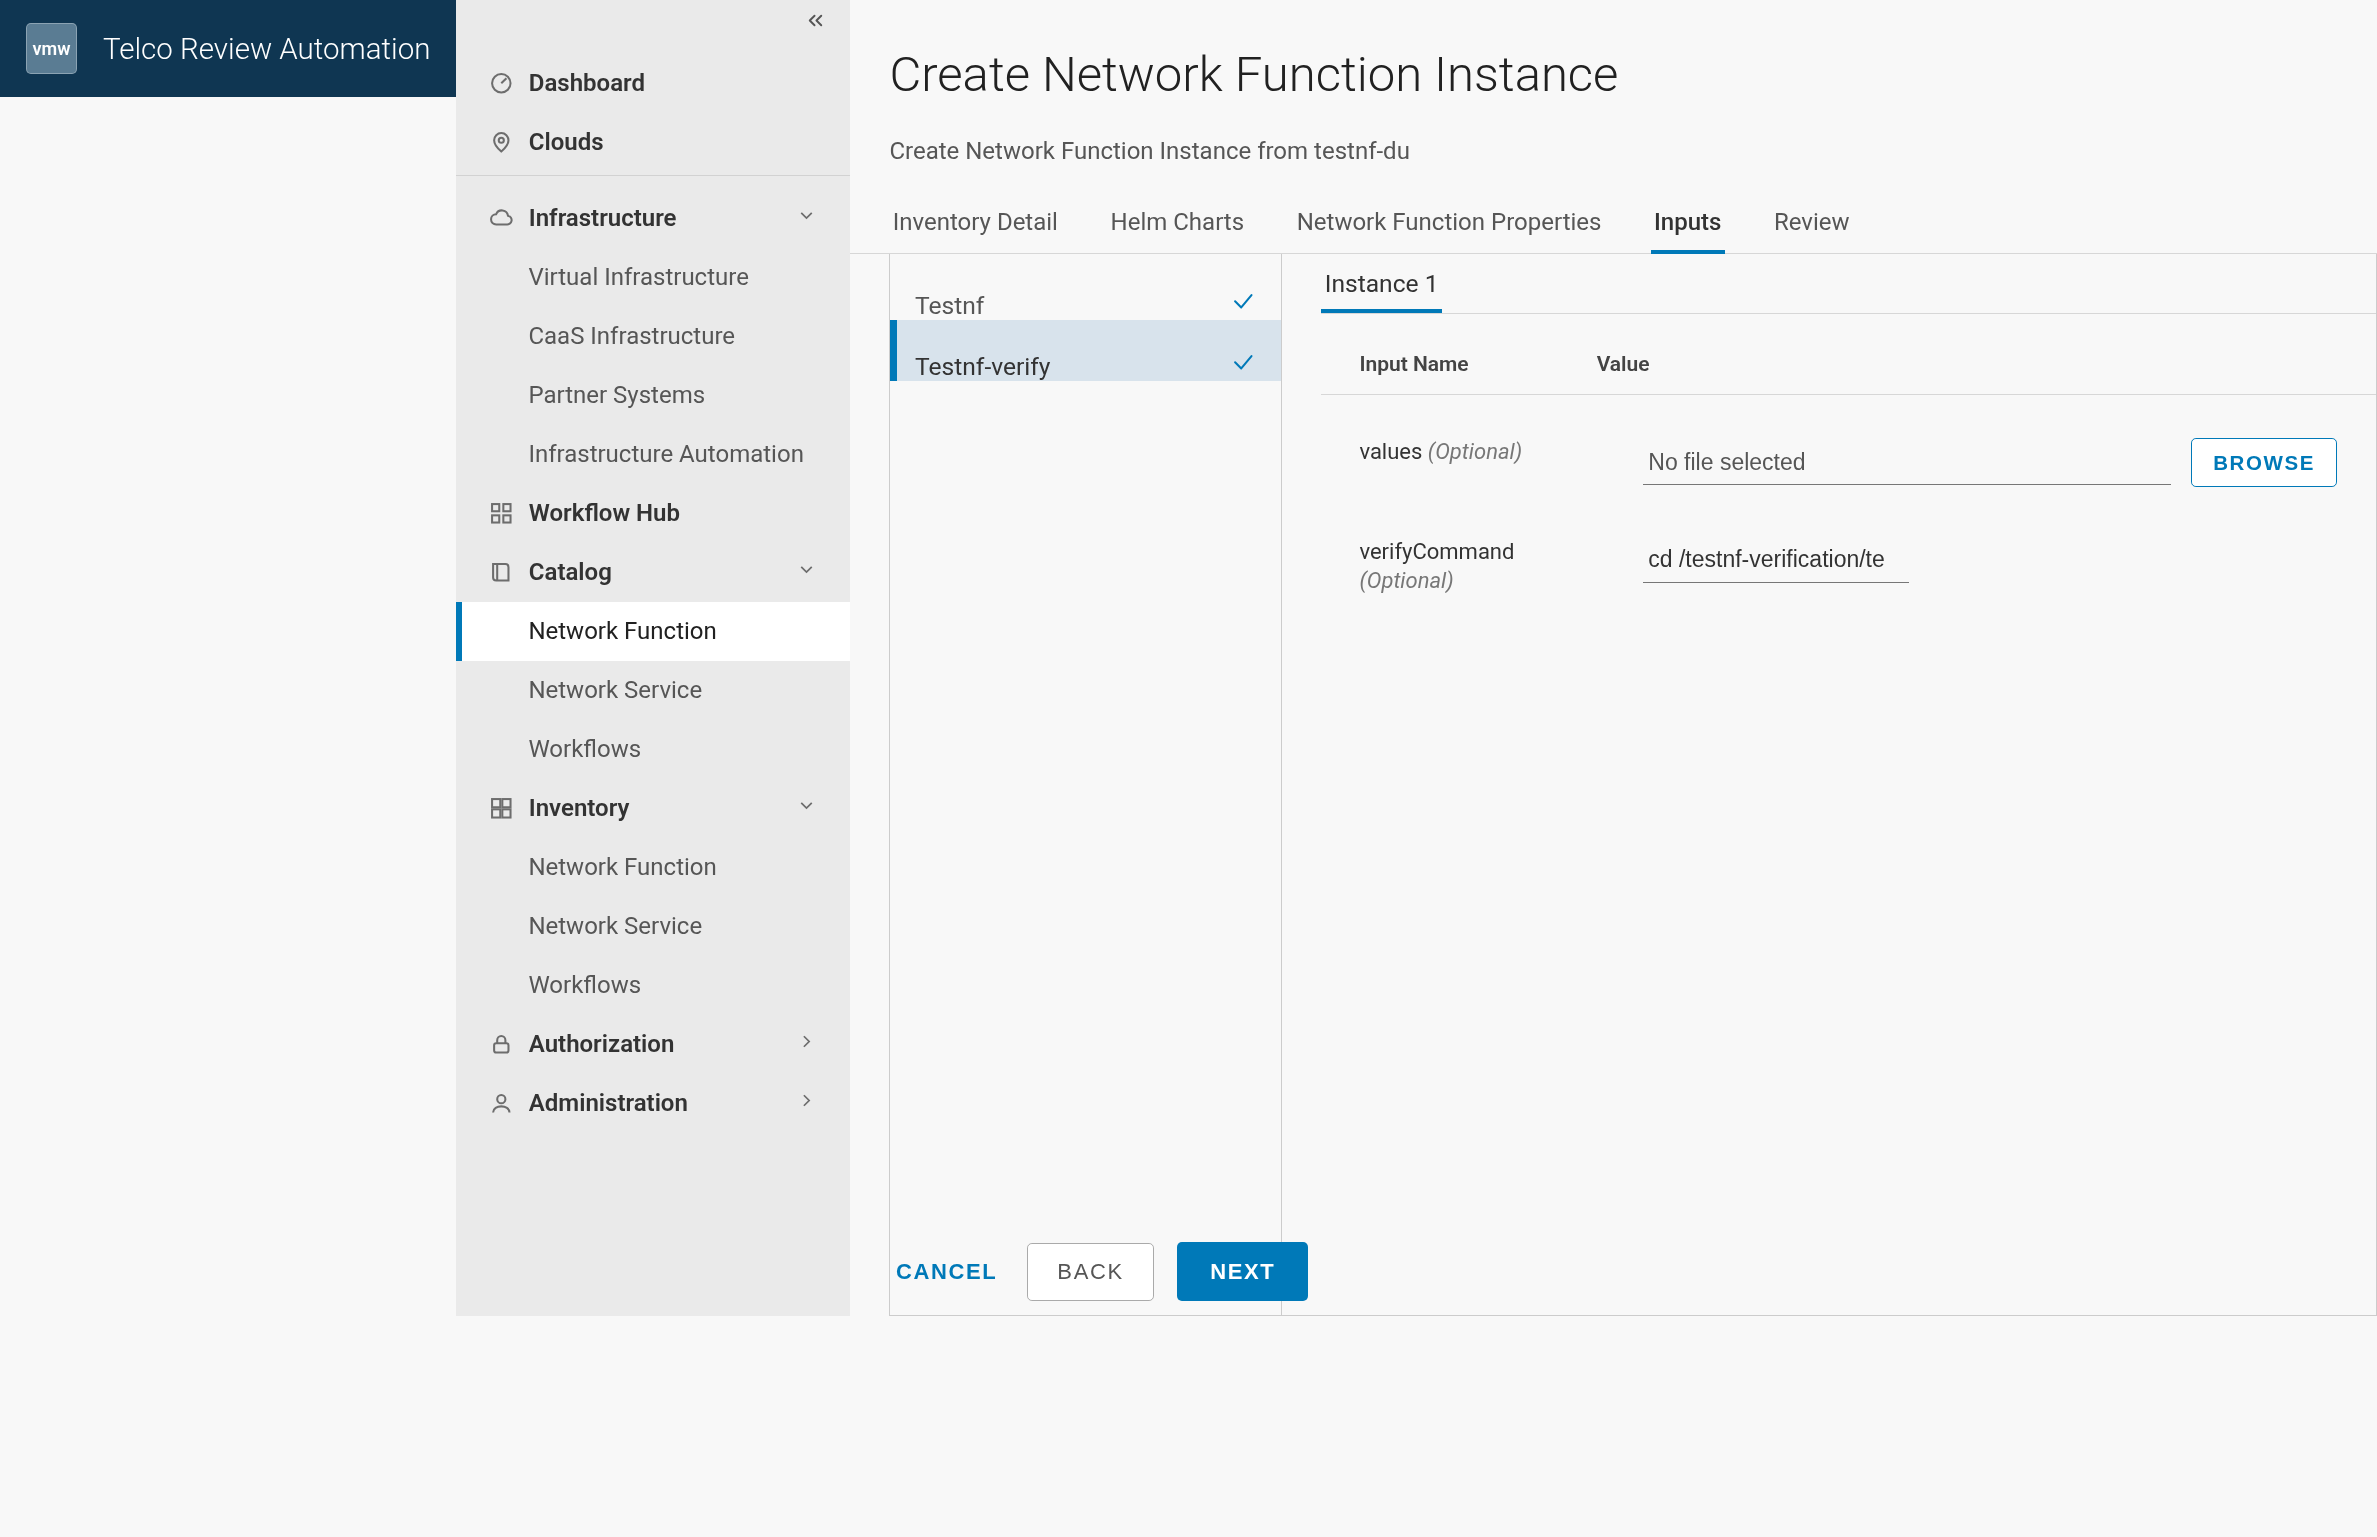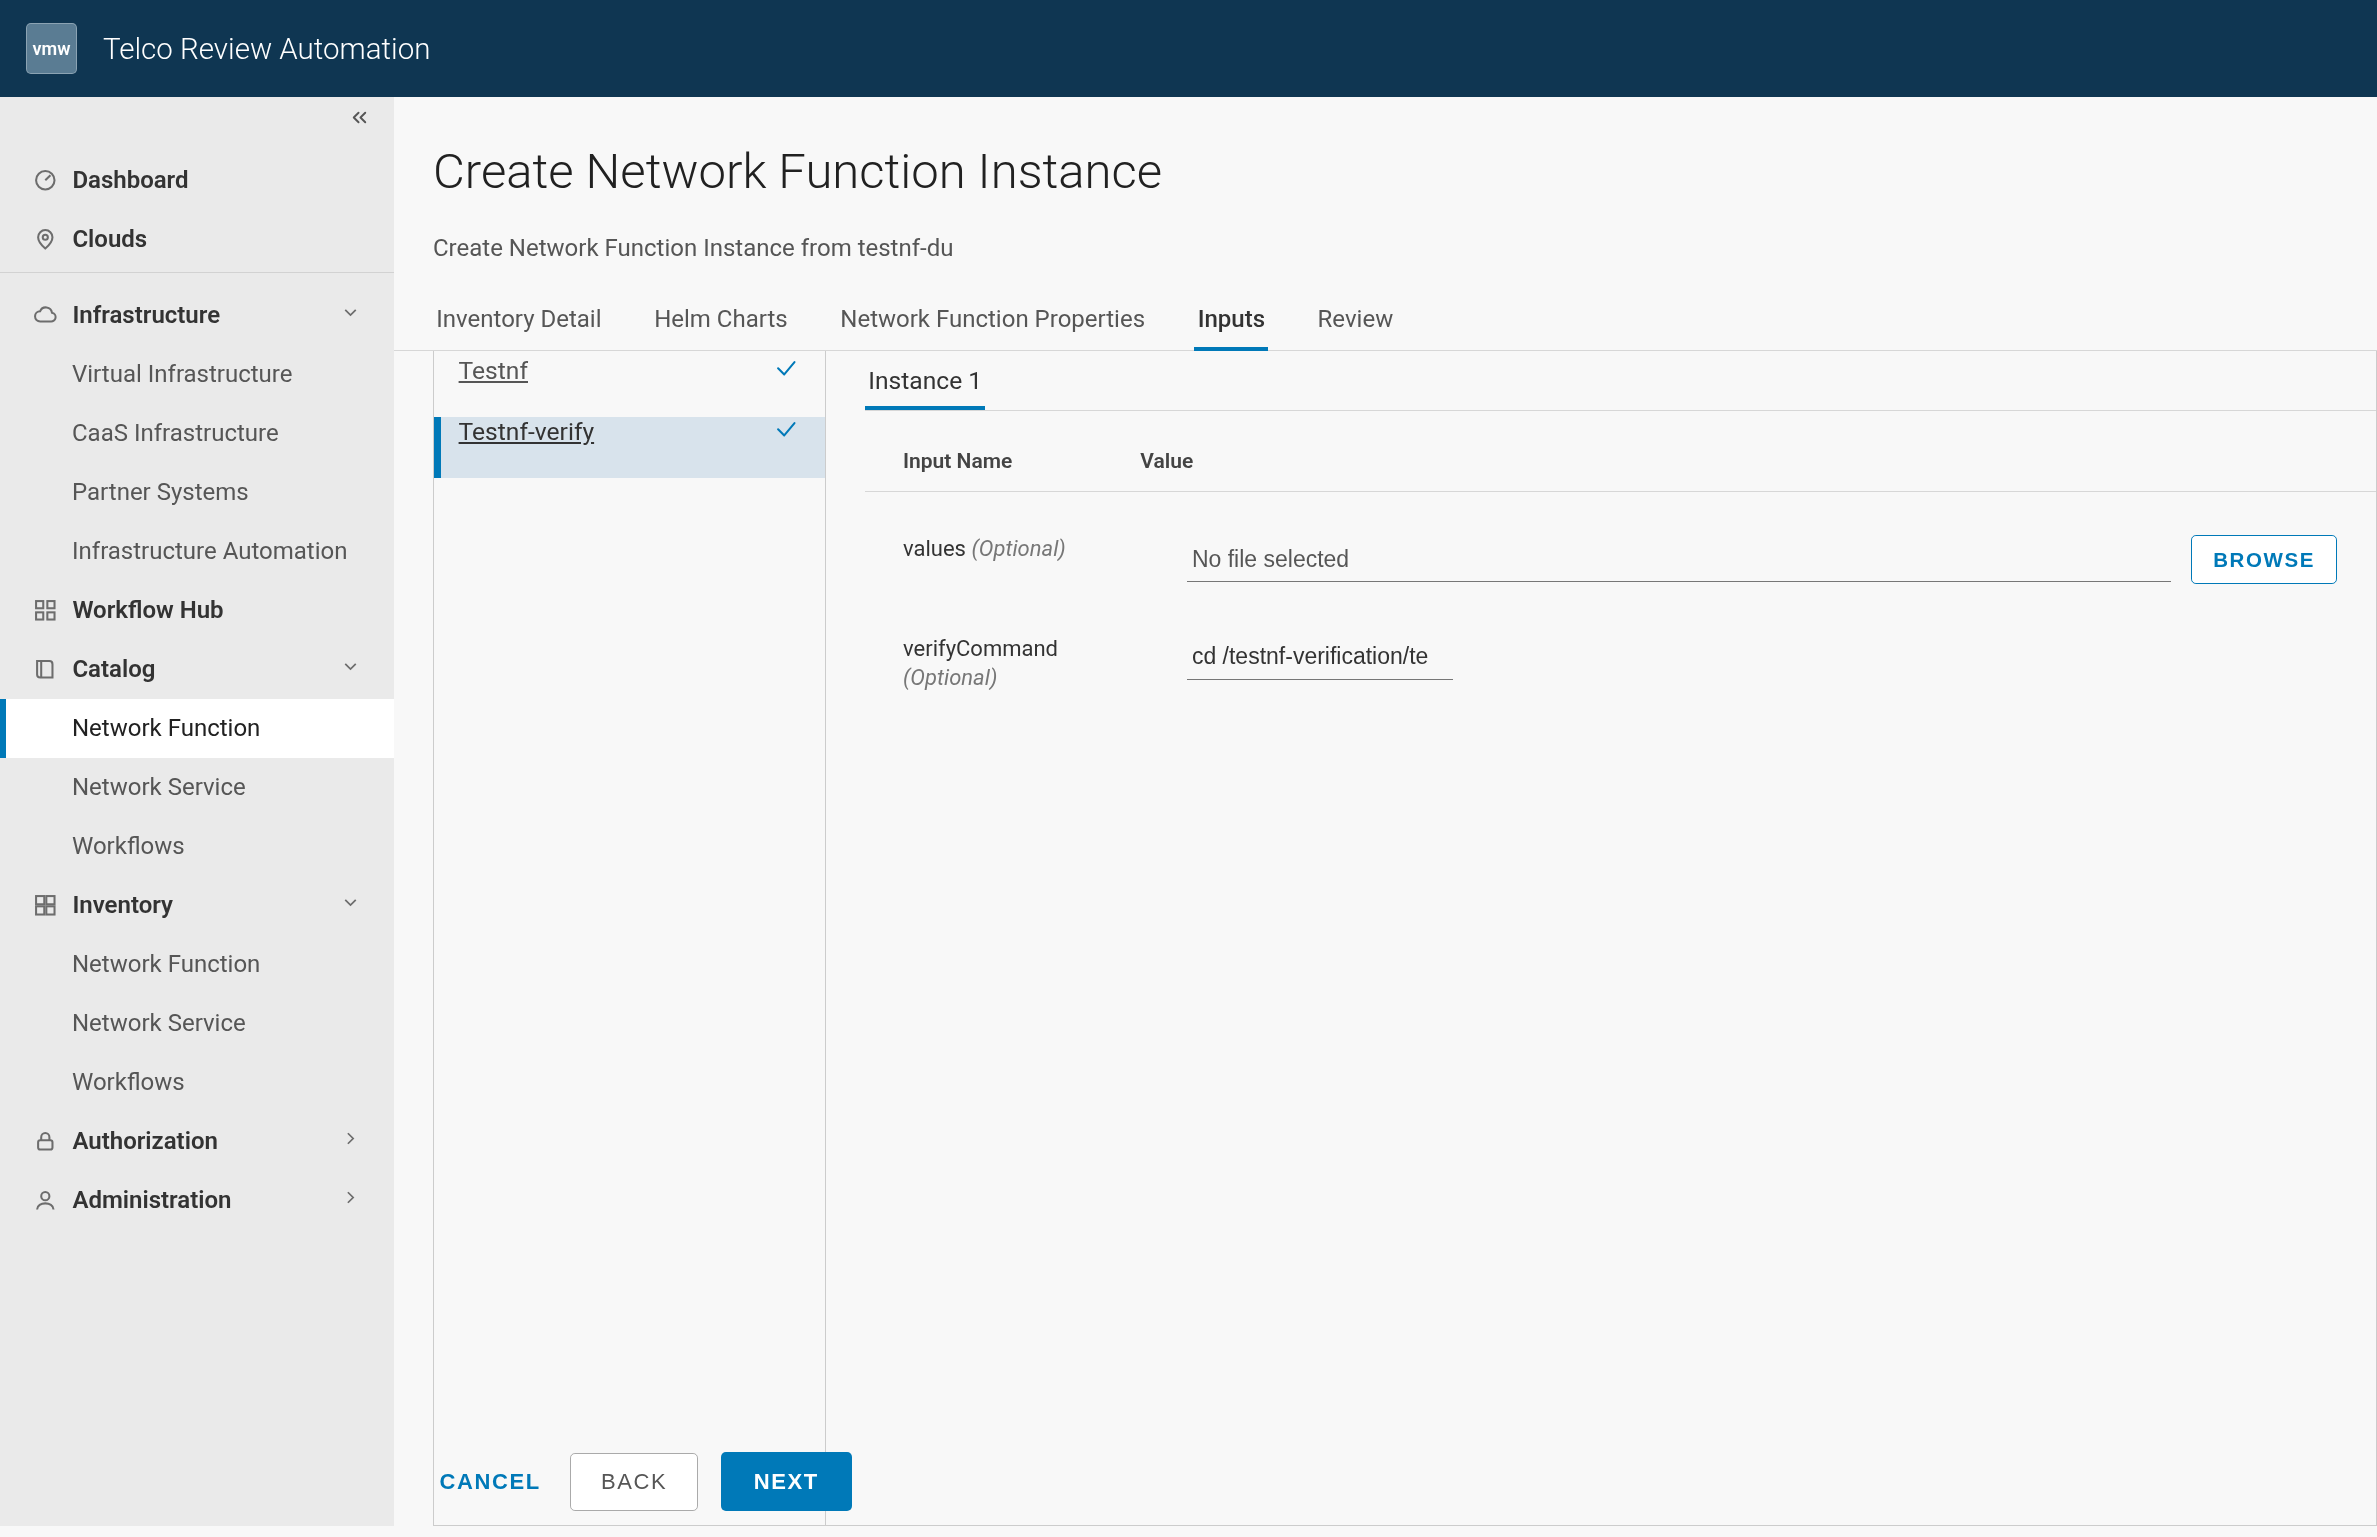--- a/index.html
+++ b/index.html
@@ -1,17 +1,17 @@
 <!DOCTYPE html>
 <html style="font-size:13px"><head>
 <meta charset="utf-8">
 <style>
 * { box-sizing: border-box; margin: 0; padding: 0; }
 html, body { width: 2377px; height: 1538px; font-family: -apple-system, BlinkMacSystemFont, "Segoe UI", Roboto, "Helvetica Neue", Arial, sans-serif; background: #f8f8f8; color: #212121; overflow: hidden; }
-.root { width: 2377px; height: 1526px; display: flex; flex-direction: column; }
+.root { width: 2377px; height: 1316px; display: flex; flex-direction: row; }
 .header { height: 97px; background: #0f3652; display: flex; align-items: center; padding: 0 26px; gap: 26px; }
 .logo-badge { width: 51px; height: 51px; background: #5a7c93; color: #fff; font-weight: 600; font-size: 18px; display: flex; align-items: center; justify-content: center; border-radius: 4.9px; border: 0.8px solid rgba(255,255,255,.3); }
 .product-name { color: #fff; font-size: 29.5px; font-weight: 300; }
 .body { flex: 1; display: flex; min-height: 0; }
 .sidebar { width: 394px; background: #eaeaea; display: flex; flex-direction: column; }
 .collapse-row { height: 34px; display: flex; justify-content: flex-end; align-items: center; padding-right: 23px; padding-top: 9.8px; }
 .collapse-row svg { stroke: #565656; }
 .nav { flex: 1; padding-top: 19.7px; }
 .nav-item { display: flex; align-items: center; height: 59px; padding: 0 33px 0 33px; color: #565656; font-size: 24px; gap: 14.8px; cursor: pointer; }
 .nav-item.bold { font-weight: 600; color: #333; }
@@ -21,21 +21,21 @@
 .nav-item svg.lead { flex: 0 0 auto; stroke: #6d6d6d; }
 .nav-group-divider { height: 0; border-top: 0.8px solid #d2d2d2; margin: 3.3px 0 13px 0; }
 .main { flex: 1; position: relative; display: flex; flex-direction: column; padding: 46px 0 0 0; }
 .page-title { font-size: 49px; font-weight: 300; color: #212121; padding: 0 0 34px 39px; }
 .page-subtitle { font-size: 24px; color: #565656; padding: 0 0 41px 39px; }
 .tabs { display: flex; gap: 46px; padding: 0 0 0 39px; border-bottom: 1.6px solid #d7d7d7; }
 .tab { font-size: 24px; color: #565656; padding: 0 3.3px 14.8px 3.3px; cursor: pointer; position: relative; top: 1.6px; }
 .tab.active { color: #333; font-weight: 500; border-bottom: 4.9px solid #0079b8; }
 .panel { flex: 1; display: flex; border: 0.8px solid #ccc; border-top: none; margin: 0 0 0 39px; }
 .panel-left { width: 392px; border-right: 0.8px solid #ccc; padding: 4.9px 0; }
-.left-item { height: 61px; display: flex; align-items: flex-start; padding: 0 26px 0 24.6px; font-size: 24.6px; color: #565656; gap: 11.5px; cursor: pointer; position: relative; text-decoration: underline; }
+.left-item { height: 61px; display: flex; align-items: flex-end; padding: 0 26px 0 24.6px; font-size: 24.6px; color: #565656; gap: 11.5px; cursor: pointer; position: relative; }
 .left-item .check { margin-left: auto; }
 .left-item.active { background: #d8e3ec; color: #333; gap: 20px; }
 .left-item.active::before { content: ""; position: absolute; left: 0; top: 0; bottom: 0; width: 6.6px; background: #0079b8; }
 .panel-right { flex: 1; padding: 14.8px 0 0 39px; }
 .inner-tab { display: inline-block; font-size: 24.6px; color: #333; padding: 0 3.3px 11.5px 3.3px; border-bottom: 4.9px solid #0079b8; }
 .inner-tab-rail { border-bottom: 1.6px solid #d7d7d7; }
 .col-headers { display: flex; padding: 38px 0 18px 38px; font-size: 21px; font-weight: 600; color: #444; gap: 128px; border-bottom: 1.6px solid #d7d7d7; }
 .field-row { display: flex; align-items: flex-start; padding: 43px 39px 8.2px 38px; gap: 71px; }
 .field-label { width: 213px; font-size: 22px; color: #333; line-height: 1.3; }
 .field-label .opt { font-style: italic; color: #777; }

